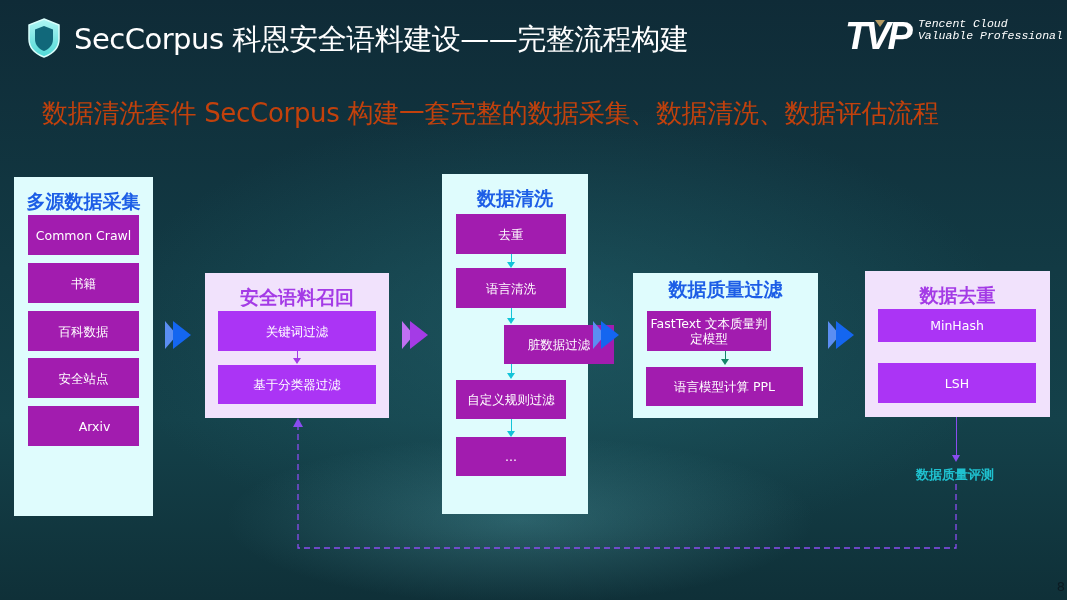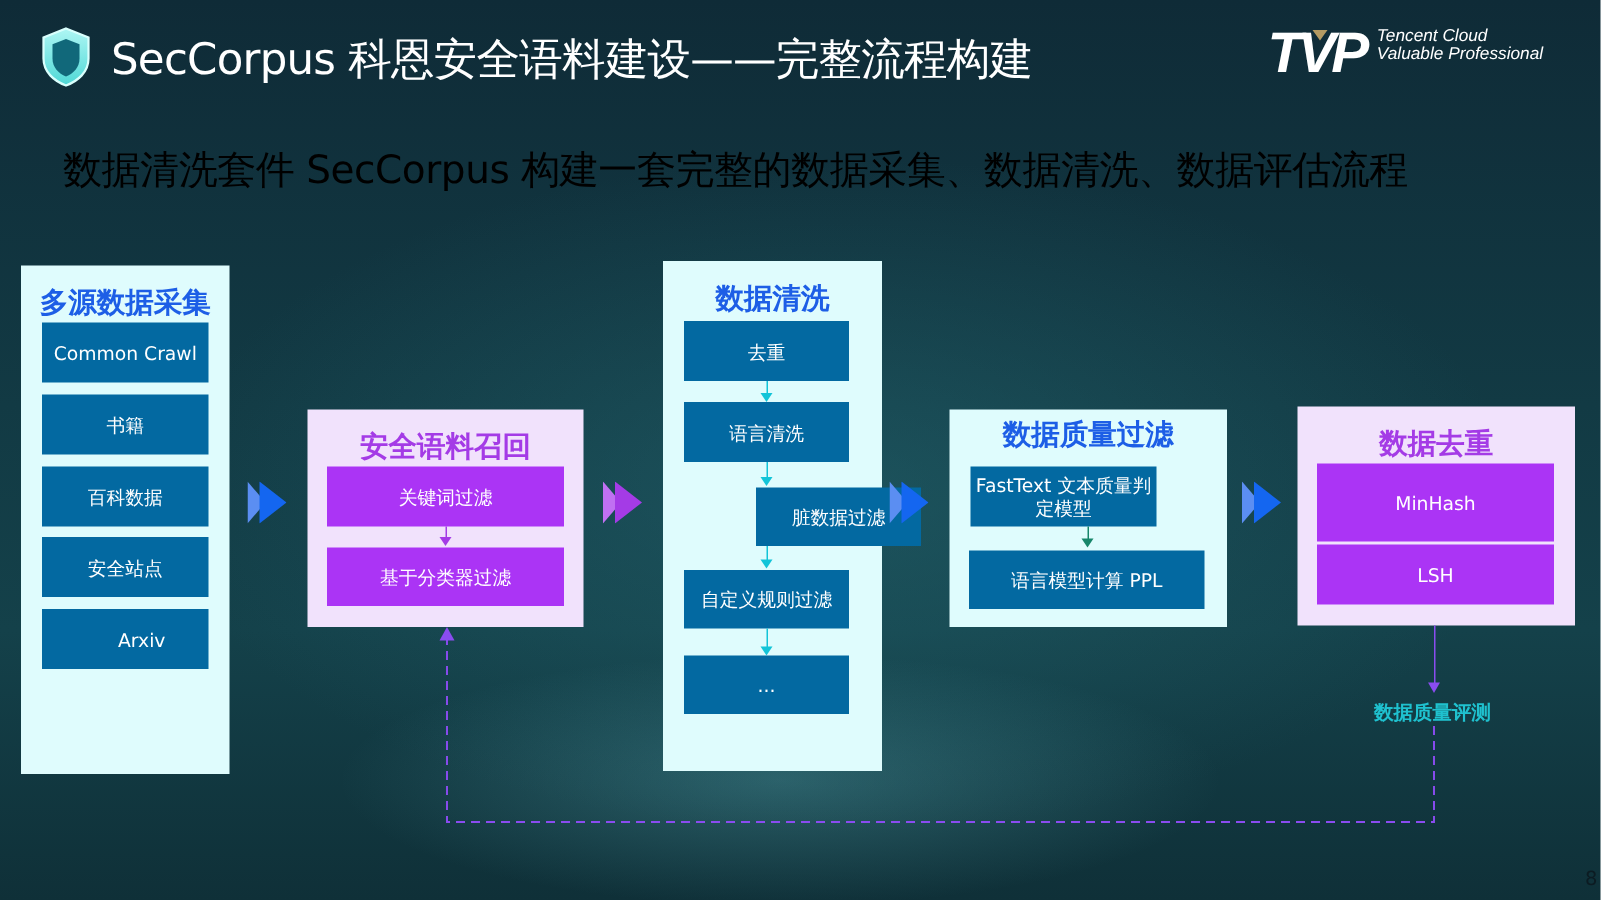--- a/index.html
+++ b/index.html
@@ -13,32 +13,32 @@
       linear-gradient(180deg, #0f2b37 0%, #123a44 45%, #14414a 70%, #0f3038 100%);
   }
   .slide { position: absolute; inset: 0; }
 
   
   .shield { position: absolute; left: 26px; top: 17px; width: 36px; height: 42px; }
   .title { position: absolute; left: 74px; top: 20px; font-size: 29px; color: #ffffff; letter-spacing: -0.5px; white-space: nowrap; }
   .logo { position: absolute; left: 845px; top: 18px; display: flex; align-items: flex-start; gap: 8px; }
   .logo-mark { font-family: "Liberation Sans", sans-serif; font-weight: bold; font-style: italic; font-size: 38px; color: #fff; letter-spacing: -3px; position: relative; line-height: 36px; }
   .logo-mark .tri { position: absolute; left: 30px; top: 2px; width: 0; height: 0; border-left: 5px solid transparent; border-right: 5px solid transparent; border-top: 7px solid #b49a62; }
-  .logo-text { font-family: Liberation Sans, sans-serif; font-style: italic; font-size: 11.5px; color: #fff; line-height: 12px; }
-  .subtitle { position: absolute; left: 42px; top: 96px; font-size: 26px; color: #000000; letter-spacing: -0.3px; white-space: nowrap; }
+  .logo-text { font-family: Liberation Mono, monospace; font-style: italic; font-size: 11.5px; color: #fff; line-height: 12px; }
+  .subtitle { position: absolute; left: 42px; top: 96px; font-size: 26px; color: #c2410c; letter-spacing: -0.3px; white-space: nowrap; }
 
   
   .panel { position: absolute; }
   .panel.cyan { background: #dffcfd; }
   .panel.violet { background: #f1e2fc; }
   .panel-title { position: absolute; left: 0; right: 0; text-align: center; font-weight: bold; font-size: 19px; }
   .panel.cyan .panel-title { color: #1d5ee6; }
   .panel.violet .panel-title { color: #a43be6; }
   .item { position: absolute; display: flex; align-items: center; justify-content: center; text-align: center; color: #ffffff; font-size: 12.5px; line-height: 15px; }
-  .item.cyan { background: #0369a1; }
+  .item.cyan { background: #a21caf; }
   .item.violet { background: #ab34f5; }
 
   .vline { position: absolute; width: 1px; }
   .arrow-down { position: absolute; width: 0; height: 0; border-left: 4px solid transparent; border-right: 4px solid transparent; }
 
   .chev { position: absolute; width: 26px; height: 28px; }
 
   .eval-label { position: absolute; left: 916px; top: 466px; font-size: 13px; font-weight: bold; color: #1fc1cf; }
   .page-num { position: absolute; right: 2px; bottom: 6px; font-size: 13px; color: #0c1b22; }
 </style>
@@ -129,21 +129,21 @@
     <div class="item cyan" style="left:13px; top:94px; width:157px; height:39px;">语言模型计算 PPL</div>
   </div>
 
   <svg class="chev" style="left:828px; top:321px;" viewBox="0 0 26 28">
     <path d="M0 0 L12 14 L0 28 Z" fill="#5b8ef2"></path>
     <path d="M8 0 L26 14 L8 28 Z" fill="#1466f0"></path>
   </svg>
 
   <div class="panel violet" style="left:865px; top:271px; width:185px; height:146px;padding-left:24px;">
     <div class="panel-title" style="top:12px;">数据去重</div>
-    <div class="item violet" style="left:13px; top:38px; width:158px; height:52px;">MinHash</div>
+    <div class="item violet" style="left:13px; top:38px; width:158px; height:33px;">MinHash</div>
     <div class="item violet" style="left:13px; top:92px; width:158px; height:40px;">LSH</div>
   </div>
 
   <div class="vline" style="left:956px; top:417px; height:40px; background:#8a4cf0;"></div>
   <div class="arrow-down" style="left:952px; top:455px; border-top:7px solid #8a4cf0;"></div>
   <div class="eval-label">数据质量评测</div>
 
   <svg style="position:absolute; left:0; top:0; width:1067px; height:600px; pointer-events:none;">
     <polyline points="956,484 956,548 298,548 298,426" fill="none" stroke="#8a4cf0" stroke-width="1.3" stroke-dasharray="6,4"></polyline>
     <path d="M293 427 L298 418 L303 427 Z" fill="#8a4cf0"></path>

